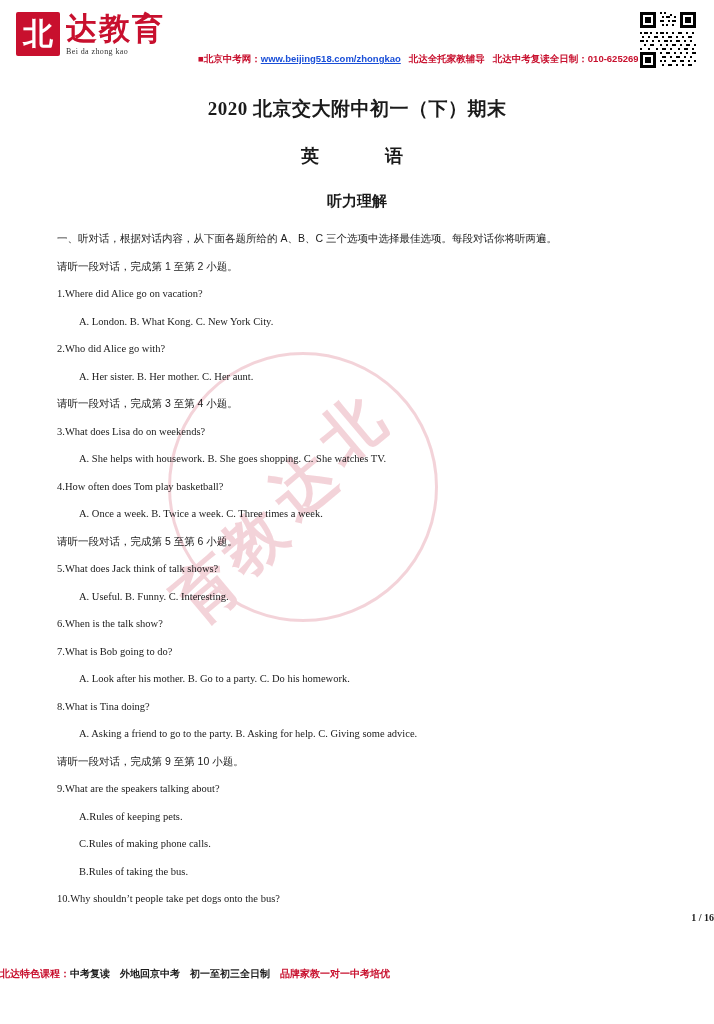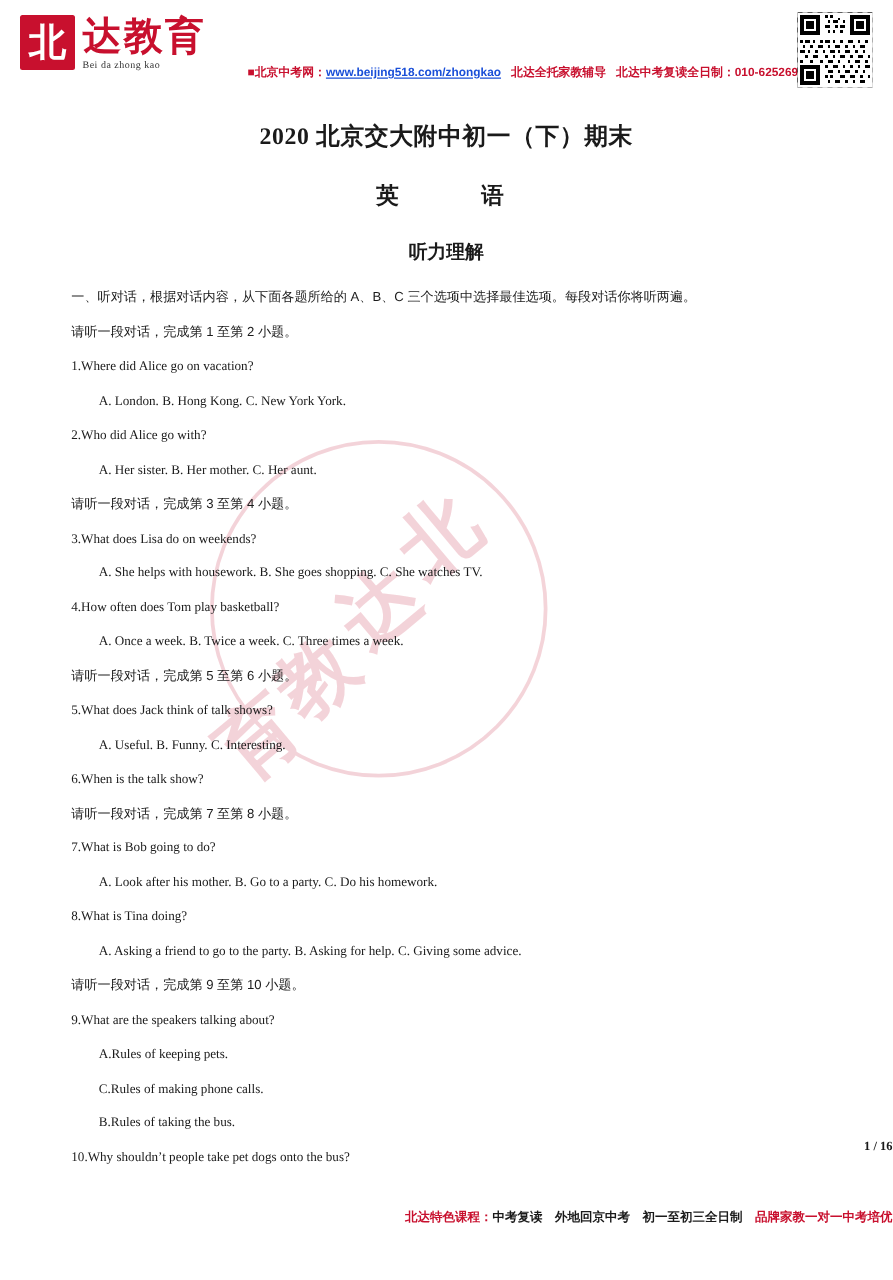--- a/index.html
+++ b/index.html
@@ -183,21 +183,21 @@
     text-align: right;
     font-size: 10px;
     font-weight: bold;
     font-family: "Liberation Serif", serif;
   }
   .footer-bar {
     position: absolute;
     left: 0;
     right: 0;
     top: 967px;
-    text-align: right;
+    text-align: left;
     font-size: 10px;
     font-weight: bold;
     white-space: nowrap;
     font-family: "Liberation Sans", sans-serif;
   }
   .fb-red { color: #c8102e; }
   .fb-dark { color: #1a1a1a; }
   .fb-gap { display: inline-block; width: 10px; }
 </style>
 </head>
@@ -321,33 +321,32 @@
   <div class="wm-char wm1">北</div>
   <div class="wm-char wm2">达</div>
   <div class="wm-char wm3">教</div>
   <div class="wm-char wm4">育</div>
 </div>
 
 <div class="content">
   <p class="line-cn">一、听对话，根据对话内容，从下面各题所给的 A、B、C 三个选项中选择最佳选项。每段对话你将听两遍。</p>
   <p class="line-cn">请听一段对话，完成第 1 至第 2 小题。</p>
   <p>1.Where did Alice go on vacation?</p>
-  <p class="indent">A. London. B. Hong Kong. C. New York York.</p>
+  <p class="indent">A. London. B. What Kong. C. New York City.</p>
   <p>2.Who did Alice go with?</p>
   <p class="indent">A. Her sister. B. Her mother. C. Her aunt.</p>
   <p class="line-cn">请听一段对话，完成第 3 至第 4 小题。</p>
   <p>3.What does Lisa do on weekends?</p>
   <p class="indent">A. She helps with housework. B. She goes shopping. C. She watches TV.</p>
   <p>4.How often does Tom play basketball?</p>
   <p class="indent">A. Once a week. B. Twice a week. C. Three times a week.</p>
   <p class="line-cn">请听一段对话，完成第 5 至第 6 小题。</p>
   <p>5.What does Jack think of talk shows?</p>
   <p class="indent">A. Useful. B. Funny. C. Interesting.</p>
   <p>6.When is the talk show?</p>
-  <p class="line-cn">请听一段对话，完成第 7 至第 8 小题。</p>
   <p>7.What is Bob going to do?</p>
   <p class="indent">A. Look after his mother. B. Go to a party. C. Do his homework.</p>
   <p>8.What is Tina doing?</p>
   <p class="indent">A. Asking a friend to go to the party. B. Asking for help. C. Giving some advice.</p>
   <p class="line-cn">请听一段对话，完成第 9 至第 10 小题。</p>
   <p>9.What are the speakers talking about?</p>
   <p class="indent">A.Rules of keeping pets.</p>
   <p class="indent">C.Rules of making phone calls.</p>
   <p class="indent">B.Rules of taking the bus.</p>
   <p>10.Why shouldn’t people take pet dogs onto the bus?</p>

